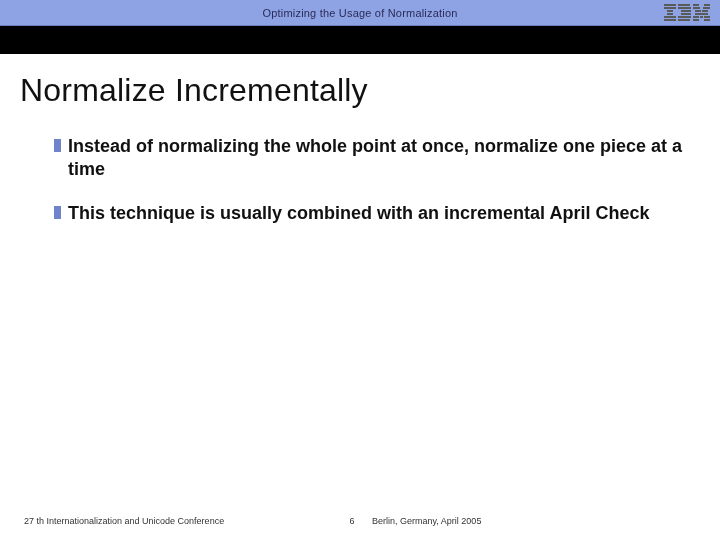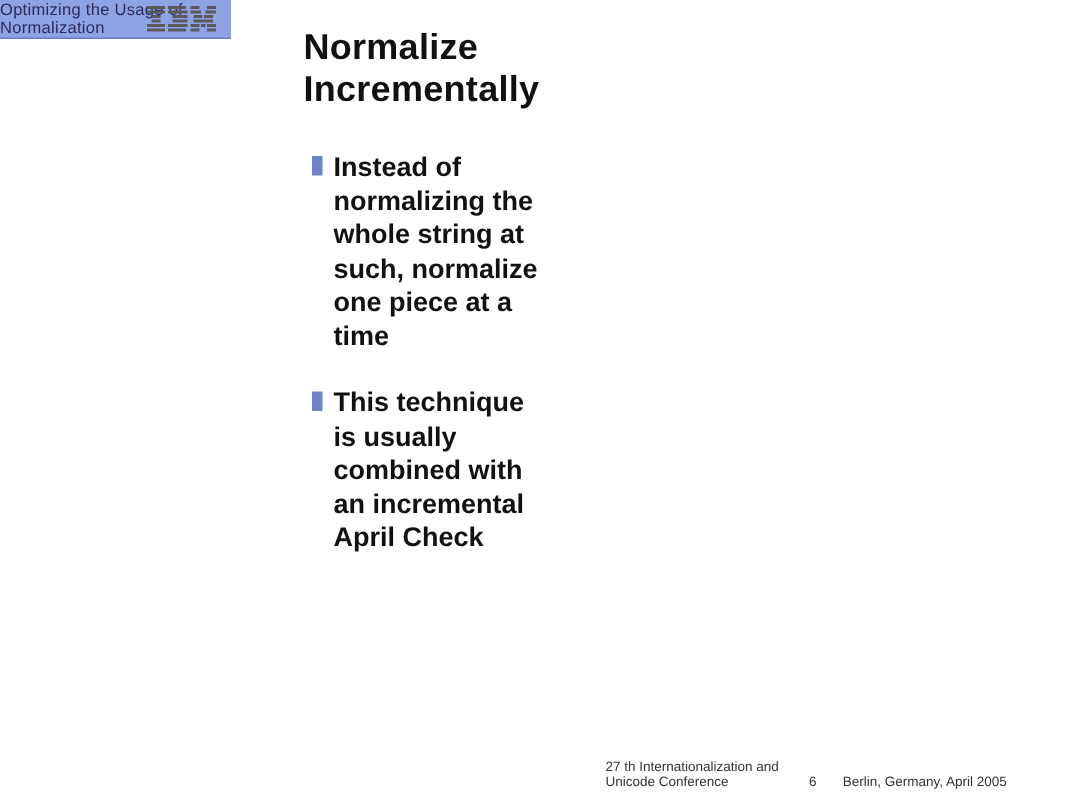--- a/index.html
+++ b/index.html
@@ -1,17 +1,17 @@
 <!DOCTYPE html>
 <html><head>
 <meta charset="utf-8">
 <style>
   * { margin: 0; padding: 0; box-sizing: border-box; }
   html, body { width: 720px; height: 540px; font-family: Arial, Helvetica, sans-serif; background: #fff; }
-  .slide { width: 720px; height: 540px; position: relative; display: flex; flex-direction: row; }
+  .slide { width: 720px; height: 540px; position: relative; display: flex; flex-direction: column; }
   .header-bar {
     background: #8ea3e3;
     height: 26px;
     display: flex;
     align-items: center;
     justify-content: center;
     position: relative;
     border-bottom: 1px solid #6a7fc0;
   }
   .header-title {
@@ -27,26 +27,25 @@
   .header-logo svg { display: block; }
   .blackband {
     height: 28px;
     background: #000;
   }
   .body {
     flex: 1;
     padding: 18px 20px 0 20px;
   }
   .slide-title {
-    font-size: 24px;
-    font-weight: bold;
+    font-size: 32px;
+    font-weight: normal;
     color: #111;
     margin-bottom: 26px;
     letter-spacing: 0.2px;
-    margin-left: 28px;
   }
   ul.bullets {
     list-style: none;
     padding-left: 34px;
   }
   ul.bullets li {
     position: relative;
     font-size: 18px;
     font-weight: bold;
     color: #111;
@@ -112,21 +111,21 @@
         </g>
       </svg>
     </span>
   </div>
 
   <div class="blackband"></div>
 
   <div class="body">
     <h1 class="slide-title">Normalize Incrementally</h1>
     <ul class="bullets">
-      <li>Instead of normalizing the whole string at such, normalize one piece at a time</li>
+      <li>Instead of normalizing the whole point at once, normalize one piece at a time</li>
       <li>This technique is usually combined with an incremental April Check</li>
     </ul>
   </div>
 
   <div class="footer">
     <span class="left">27 th Internationalization and Unicode Conference</span>
     <span class="mid">6</span>
     <span class="right">Berlin, Germany, April 2005</span>
   </div>
 

